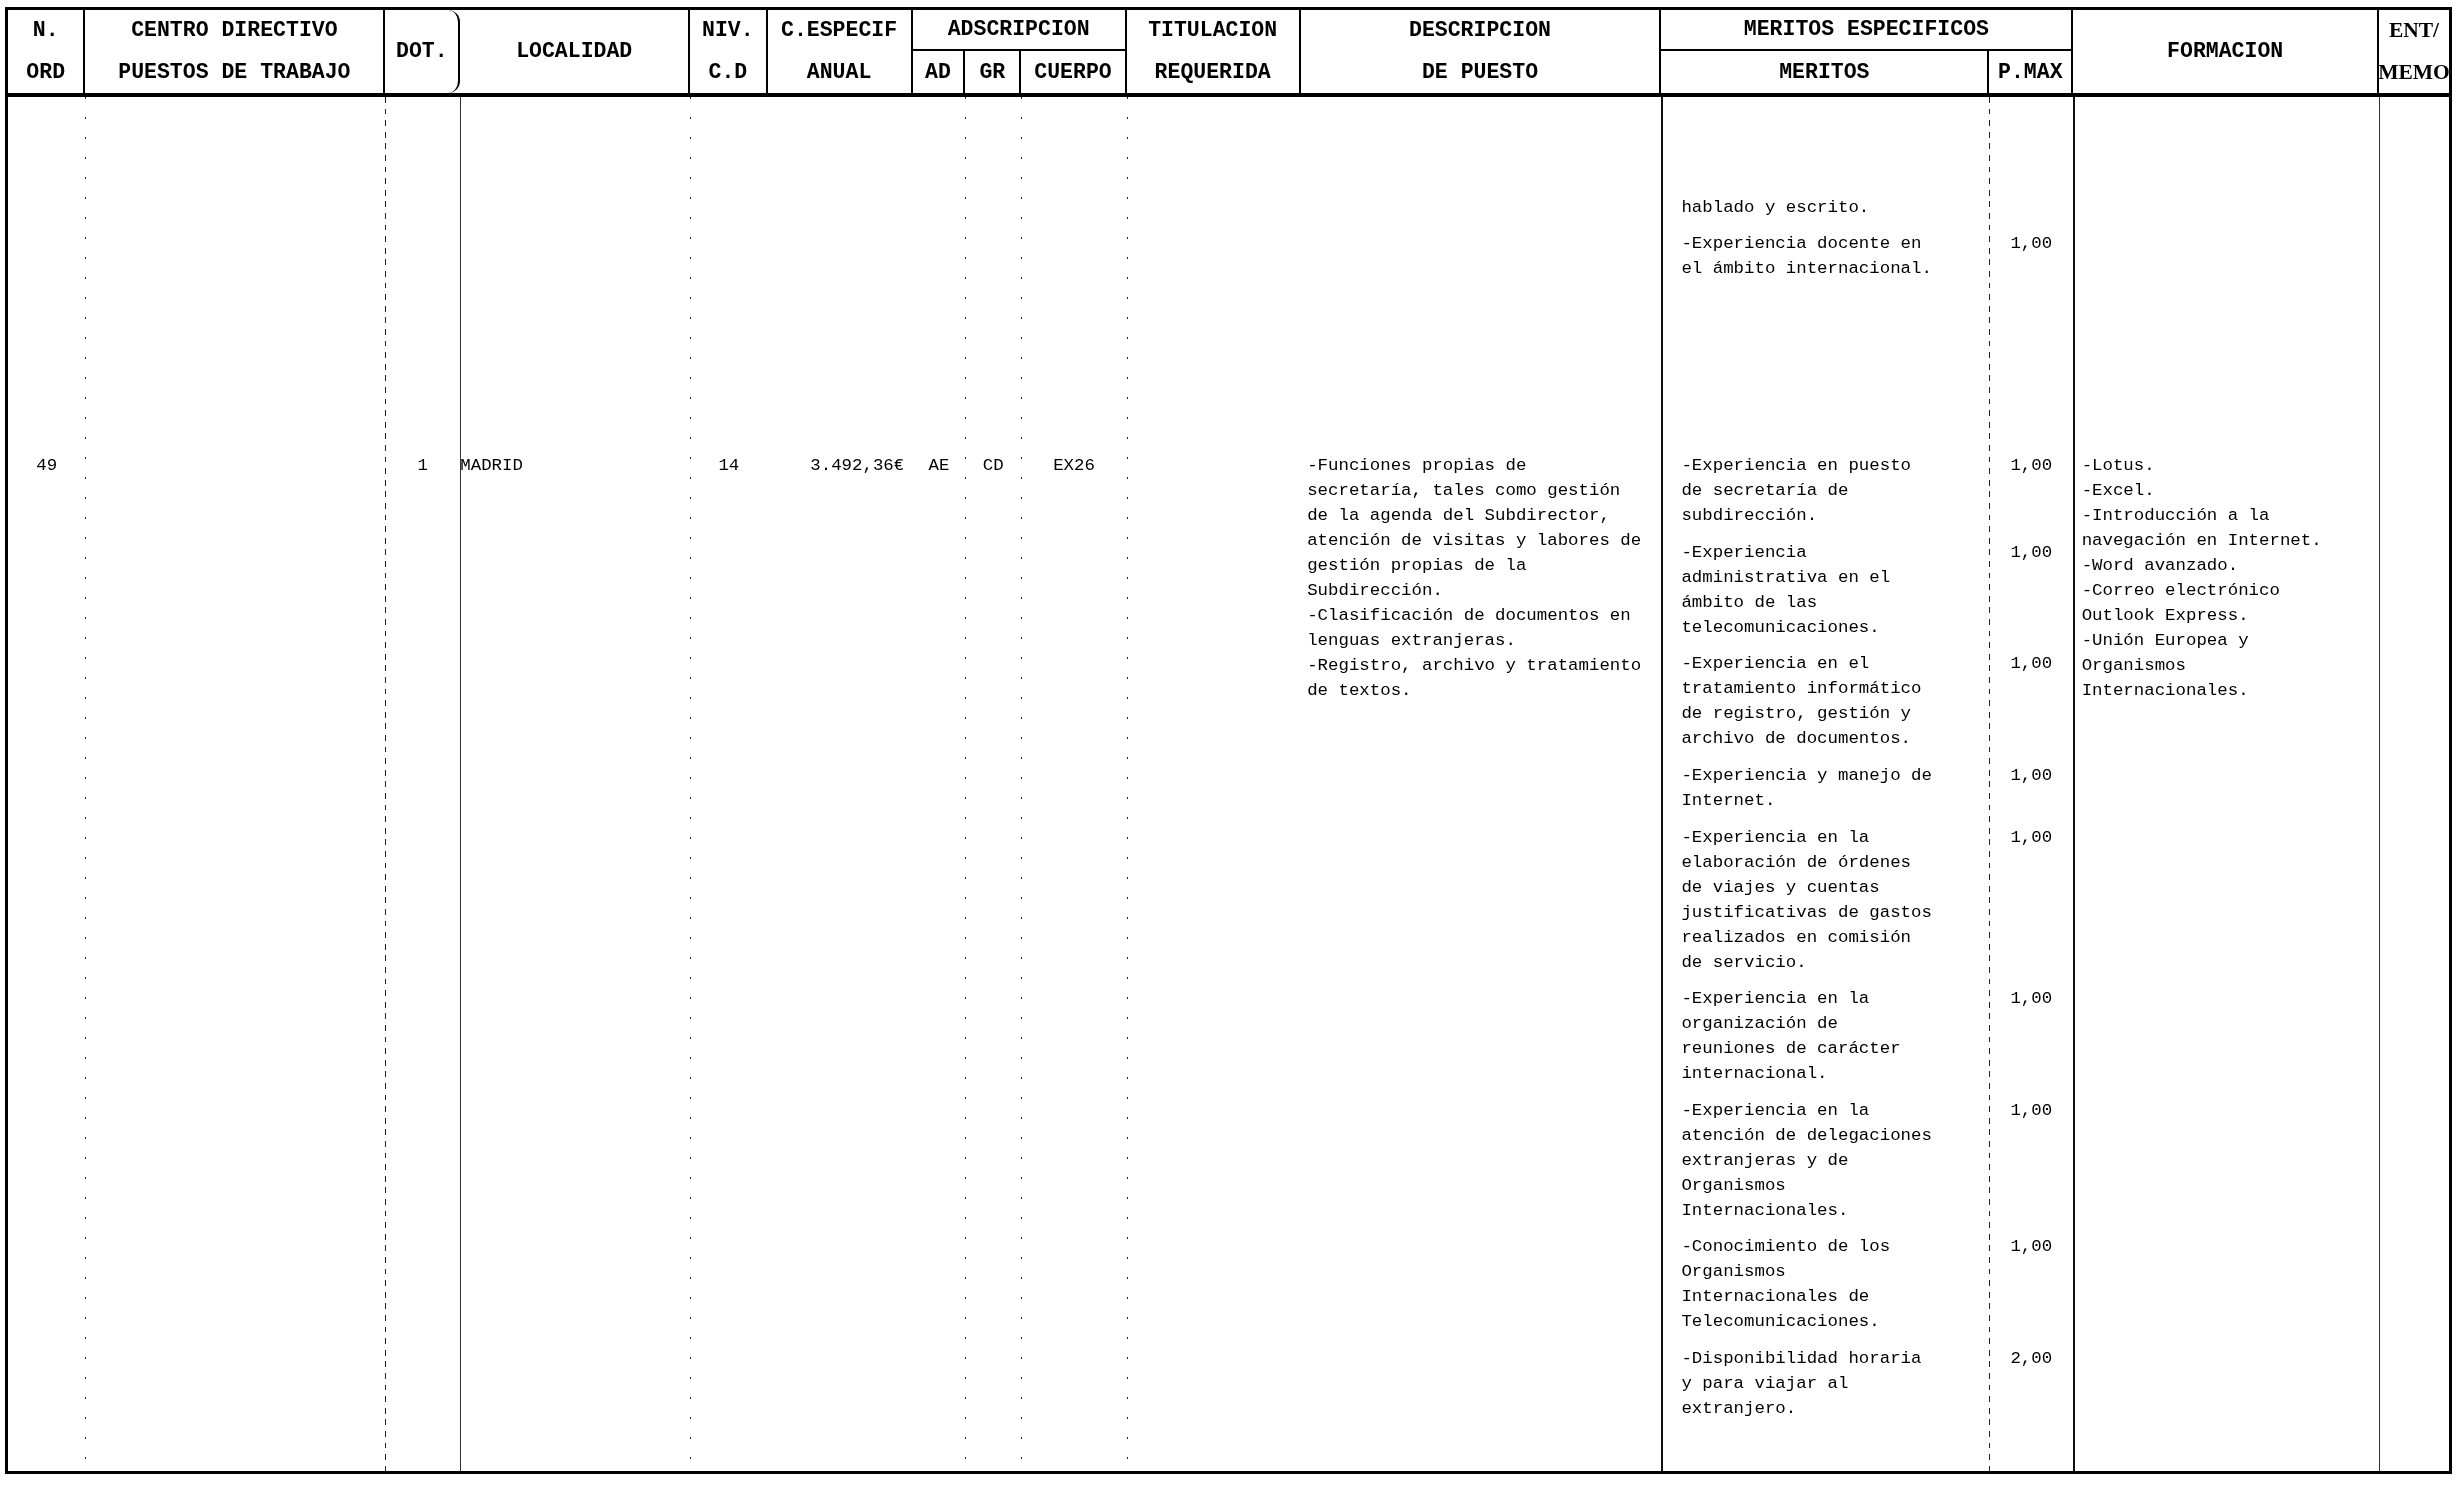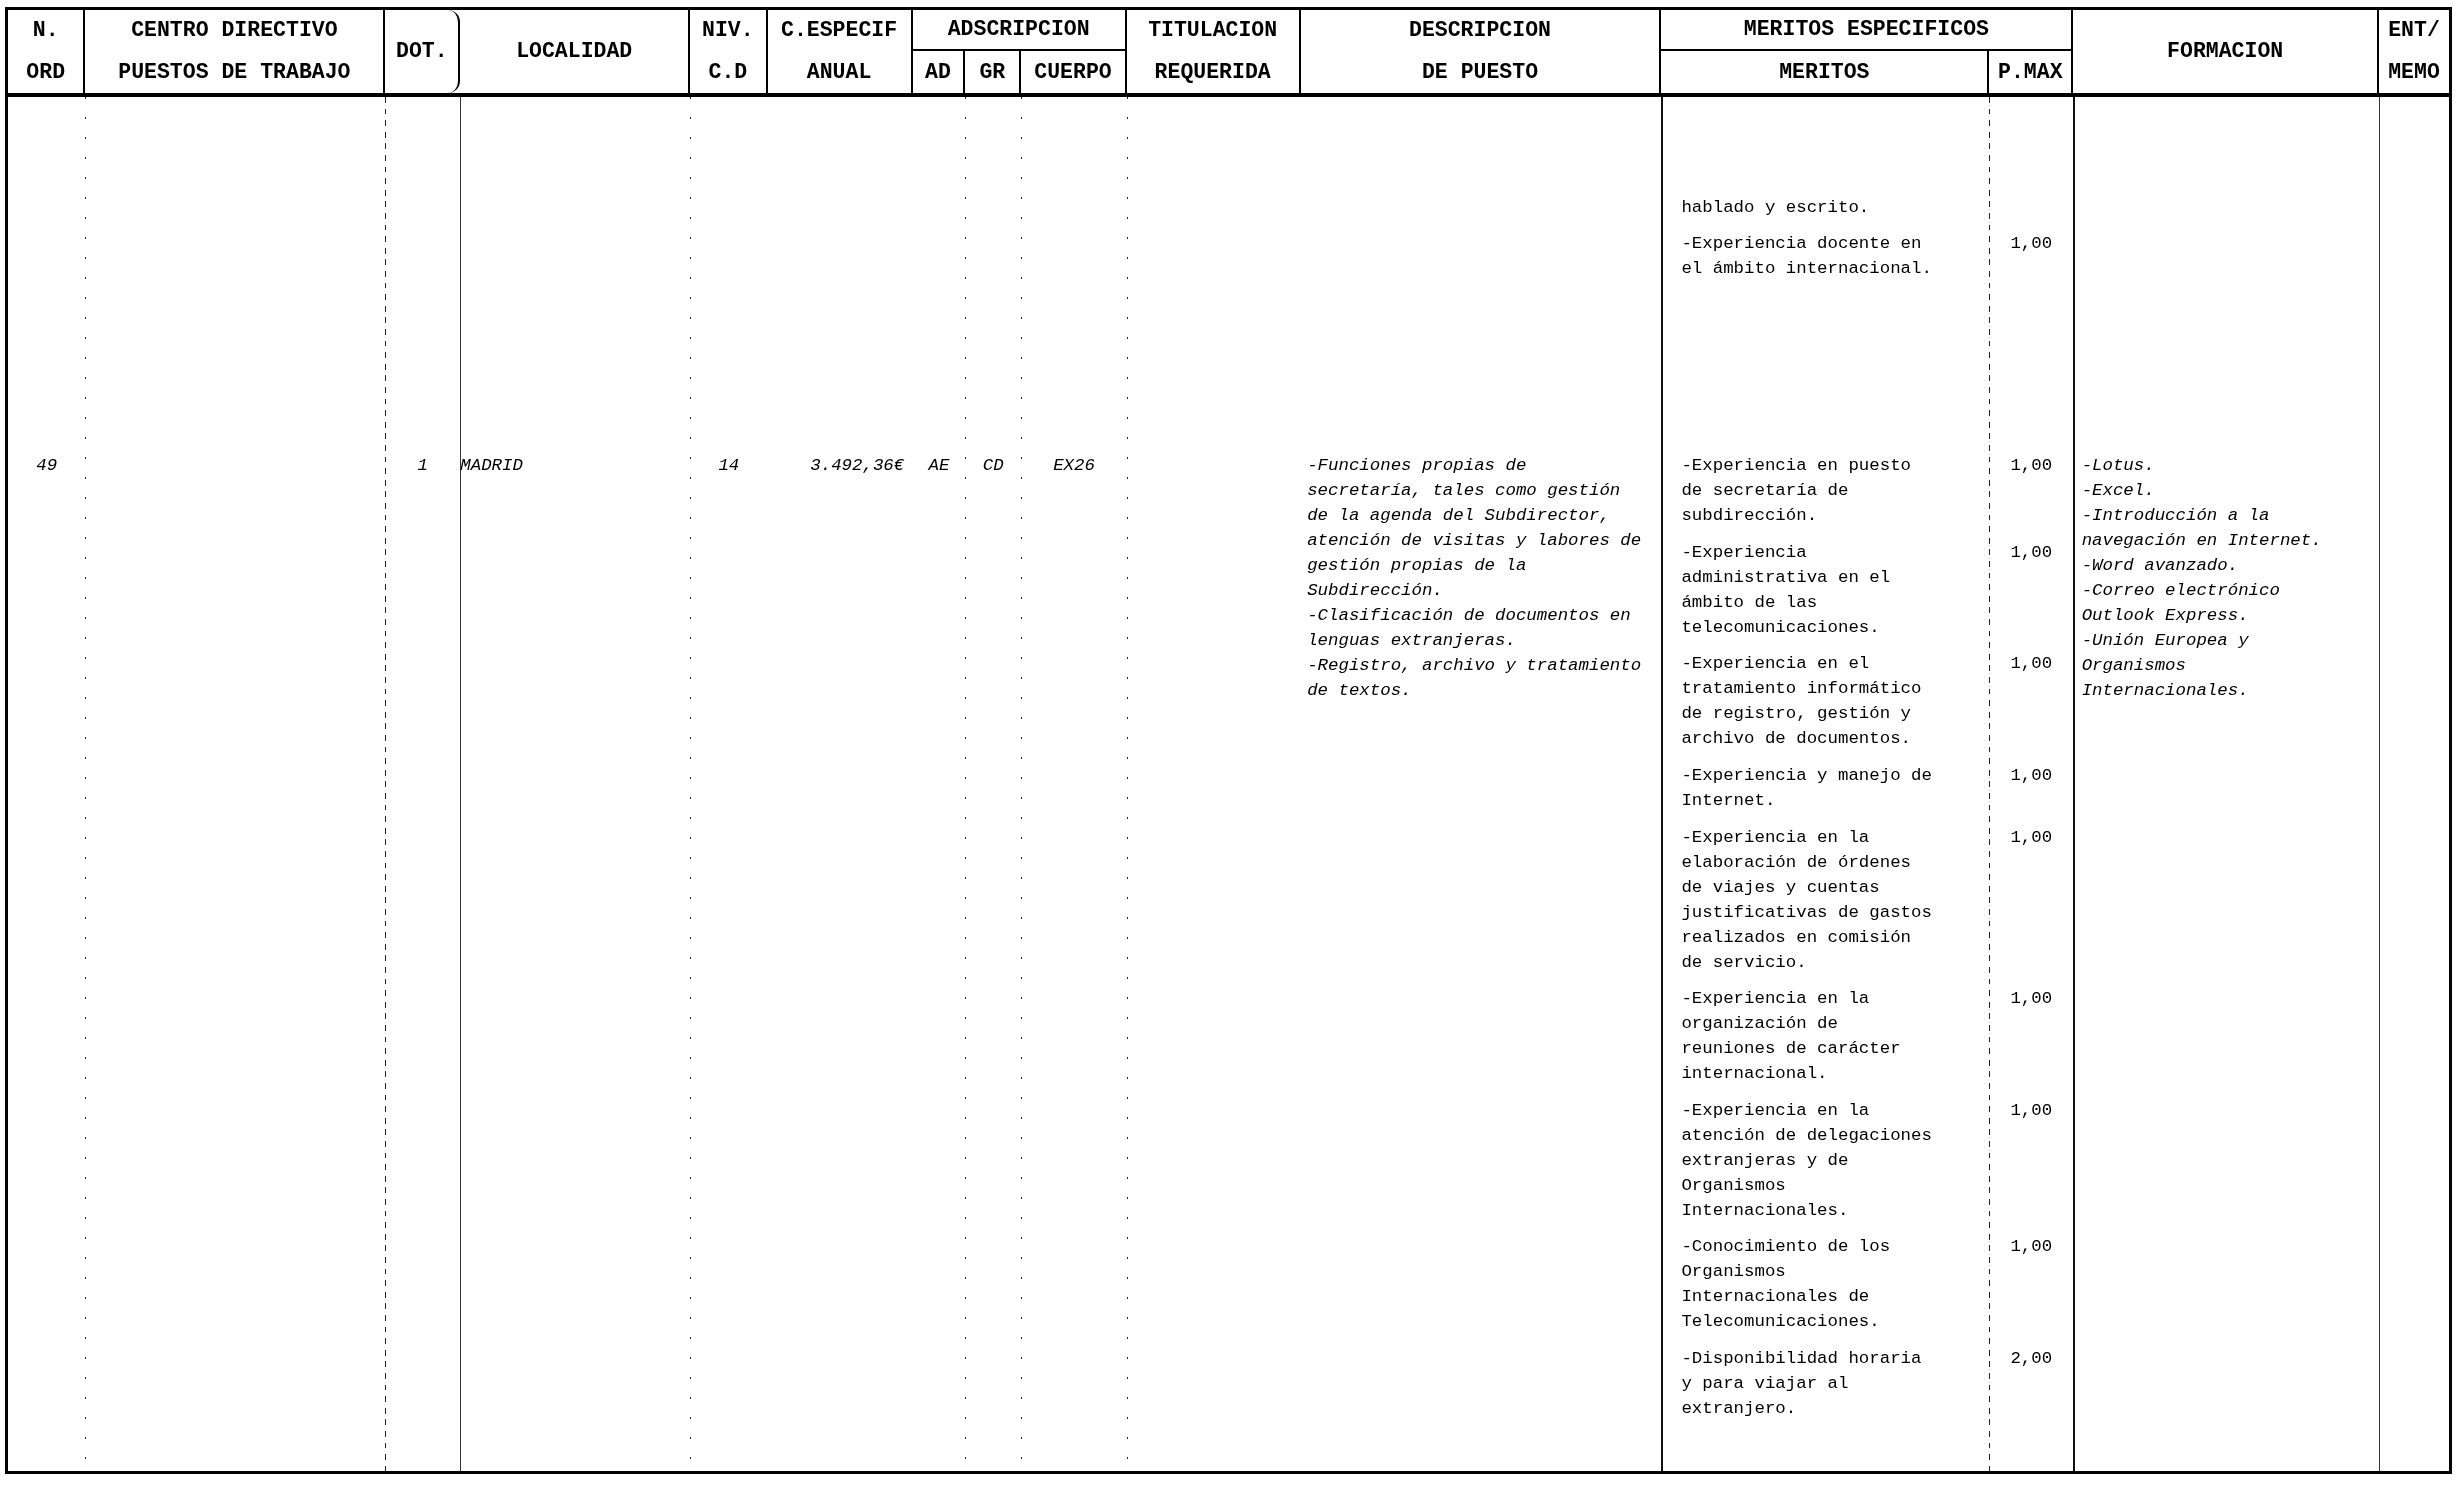--- a/index.html
+++ b/index.html
@@ -29,31 +29,31 @@
     font-weight:700; font-size:21.5px; line-height:26.5px;
     text-align:center;
   }
   .hc {
     border-right:2.5px solid #000;
     display:flex; flex-direction:column;
     align-items:center; justify-content:space-around;
     overflow:hidden; white-space:nowrap;
   }
   .hc.single { justify-content:center; }
-  .hc.last { border-right:none; }
+  .hc.last { border-right:none;font-family:Liberation Serif, serif; }
   .hc.subhead-top { border-bottom:2.5px solid #000; }
   
   .tbody { flex:1; position:relative; font-size:17.4px; line-height:25px; }
   .sep { position:absolute; top:0; bottom:0; width:0.8px; }
   .sep.dot   { background-image:repeating-linear-gradient(to bottom,#222 0 2.5px,transparent 2.5px 20px); }
   .sep.dash  { background-image:repeating-linear-gradient(to bottom,#222 0 5.8px,transparent 5.8px 11.6px); }
   .sep.solid1{ background:#333; }
   .sep.solid2{ background:#111; width:1.7px; }
   .col { position:absolute; top:0; height:100%; white-space:pre-line; }
-  .pt  { padding-top:356px;font-style:italic; }
+  .pt  { padding-top:356px; }
   .ctr { text-align:center; }
   .col-centro   { font-size:15.7px; padding-left:10px; padding-right:6.6px; }
   .col-localidad{ }
   .col-cespecif { text-align:right; padding-right:8.3px; }
   .col-desc     { padding-left:6.6px; padding-right:8.3px; }
   .col-formacion{ padding-left:8.3px; padding-right:6.6px; }
   
   .merits-region { position:absolute; top:0; height:100%; }
   .pmax-sep {
     position:absolute; left:79.6%; top:0; bottom:0; width:0.8px;

